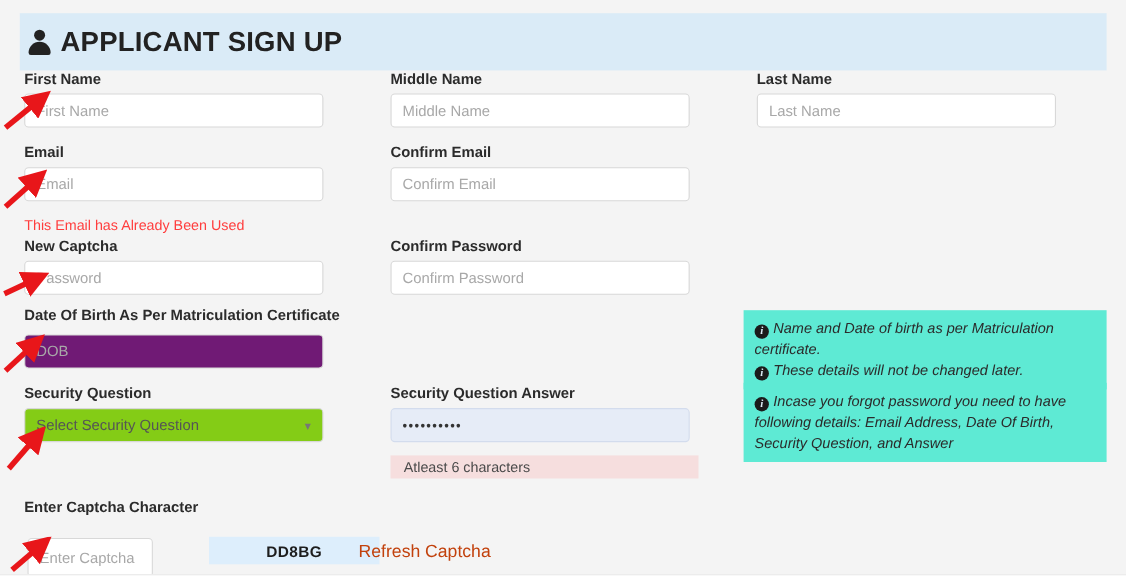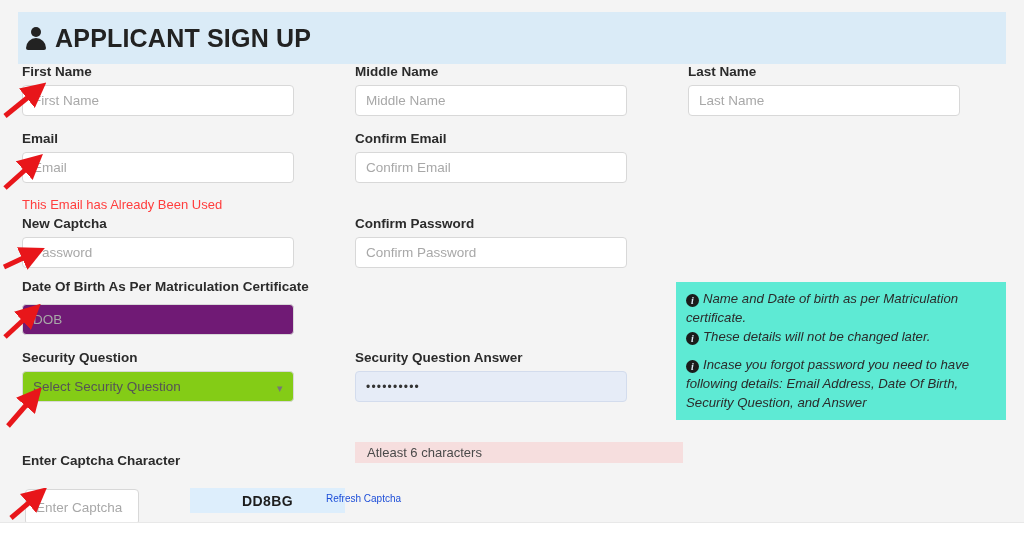--- a/index.html
+++ b/index.html
@@ -205,22 +205,22 @@
     display: flex;
     align-items: center;
     justify-content: center;
     font-size: 14px;
     font-weight: bold;
     color: #1d1d1d;
     letter-spacing: 0.4px;
   }
   .refresh-link {
     position: absolute;
-    font-size: 10px;
-    color: #1d4ed8;
+    font-size: 16px;
+    color: #c2410c;
     text-decoration: none;
     white-space: nowrap;
     cursor: pointer;
   }
 
   
   .arrow {
     position: absolute;
     pointer-events: none;
   }
@@ -270,21 +270,21 @@
 
   <label class="field-label" style="left:22px; top:350px;">Security Question</label>
   <select class="sel-input" style="left:22px; top:371px; width:272px;">
     <option>Select Security Question</option>
   </select>
   <span class="sel-chevron" style="left:277px; top:383px;">▾</span>
 
   <label class="field-label" style="left:355px; top:350px;">Security Question Answer</label>
   <input class="txt-input filled-blue" style="left: 355px; top: 371px; width: 272px;" value="••••••••••">
 
-  <div class="warn-box" style="left:355px; top:414px; width:328px; height:21px;margin-top:28px;">Atleast 6 characters</div>
+  <div class="warn-box" style="left:355px; top:414px; width:280px; height:21px;">Atleast 6 characters</div>
 
   <div class="info-box" style="left:676px; top:348px; width:330px;">
     <span class="info-line"><span class="info-icon">i</span><span>Incase you forgot password you need to have following details: Email Address, Date Of Birth, Security Question, and Answer</span></span>
   </div>
 
   <label class="field-label" style="left:22px; top:453px;">Enter Captcha Character</label>
   <input class="txt-input" style="left: 25px; top: 489px; width: 114px; height: 36px;" placeholder="Enter Captcha">
 
   <div class="captcha-box" style="left:190px; top:488px; width:155px; height:25px;">DD8BG</div>
 

